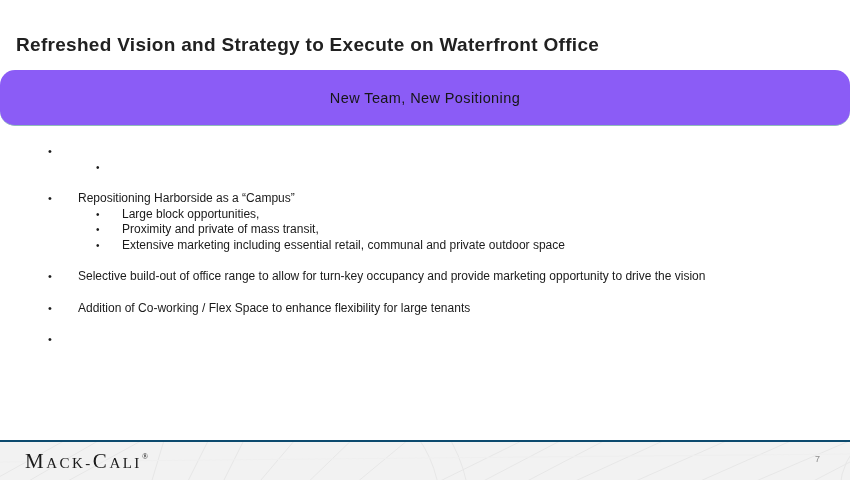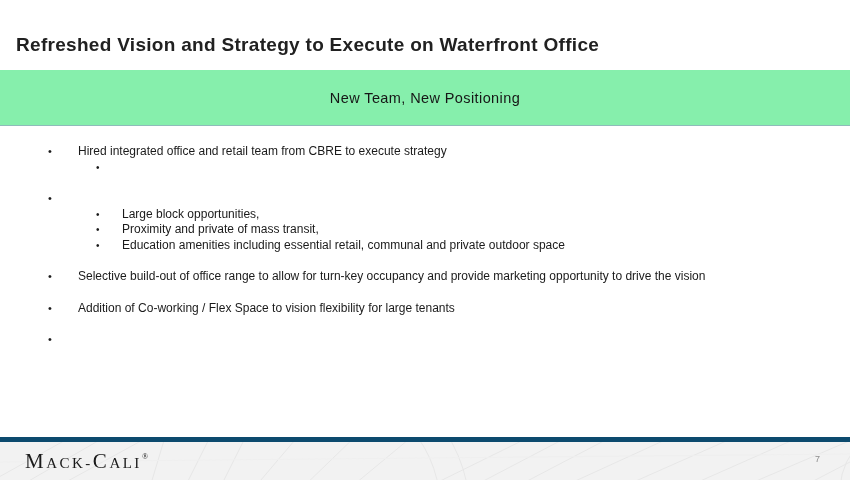--- a/index.html
+++ b/index.html
@@ -25,25 +25,26 @@
     color: #212121;
   }
 
   
   .banner {
     position: absolute;
     top: 70px;
     left: 0;
     width: 100%;
     height: 55px;
-    background: #86efac;
+    background: #8b5cf6;
     border-bottom: 1px solid #8fbcba;
     display: flex;
     align-items: center;
     justify-content: center;
+    border-radius: 15px;
   }
   .banner-label {
     font-size: 14.5px;
     color: #161616;
     letter-spacing: 0.4px;
   }
 
   
   .content {
     position: absolute;
@@ -70,21 +71,21 @@
   .bullet .txt { max-width: 740px; }
 
   
   .footer {
     position: absolute;
     left: 0;
     bottom: 0;
     width: 100%;
     height: 38px;
     background: #f2f2f2;
-    border-top: 5px solid #0c4a6e;
+    border-top: 2px solid #0c4a6e;
     margin-top: 28px;
   }
   .footer-watermark {
     position: absolute;
     inset: 0;
     width: 100%;
     height: 100%;
     pointer-events: none;
   }
   .logo {
@@ -117,56 +118,56 @@
 
   <div class="banner">
     <span class="banner-label">New Team, New Positioning</span>
   </div>
 
   <div class="content">
 
     <div class="group">
       <div class="bullet l1">
         <span class="dot">•</span>
-        <span class="txt">Hired integrated office and retail team from CBRE to execute strategy</span>
-      </div>
-      <div class="bullet l2">
-        <span class="dot">•</span>
-      </div>
-    </div>
-
-    <div class="group">
-      <div class="bullet l1">
-        <span class="dot">•</span>
+      </div>
+      <div class="bullet l2">
+        <span class="dot">•</span>
+      </div>
+    </div>
+
+    <div class="group">
+      <div class="bullet l1">
+        <span class="dot">•</span>
+        <span class="txt">Repositioning Harborside as a “Campus”</span>
       </div>
       <div class="bullet l2">
         <span class="dot">•</span>
         <span class="txt">Large block opportunities,</span>
       </div>
       <div class="bullet l2">
         <span class="dot">•</span>
         <span class="txt">Proximity and private of mass transit,</span>
       </div>
       <div class="bullet l2">
         <span class="dot">•</span>
-        <span class="txt">Education amenities including essential retail, communal and private outdoor space</span>
+        <span class="txt">Extensive marketing including essential retail, communal and private outdoor space</span>
       </div>
     </div>
 
     <div class="group">
       <div class="bullet l1">
         <span class="dot">•</span>
         <span class="txt">Selective build-out of office range to allow for turn-key occupancy and provide marketing opportunity to drive the vision</span>
       </div>
     </div>
 
     <div class="group">
       <div class="bullet l1">
         <span class="dot">•</span>
-        <span class="txt">Addition of Co-working / Flex Space to vision flexibility for large tenants</span>
+        <span class="txt">Addition of Co-working / Flex Space to enhance flexibility for large tenants</span>
       </div>
     </div>
 
     <div class="group">
       <div class="bullet l1">
         <span class="dot">•</span>
       </div>
     </div>
 
   </div>

